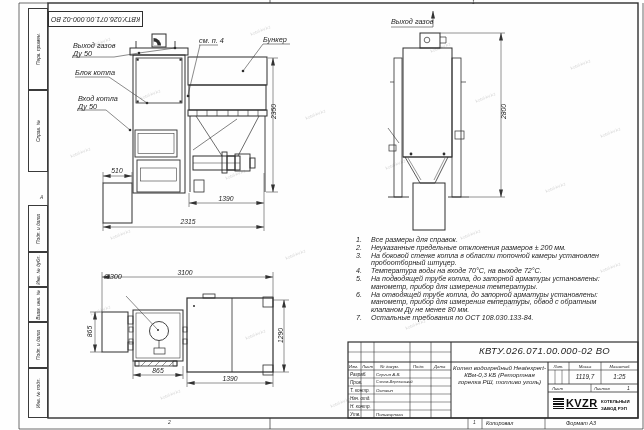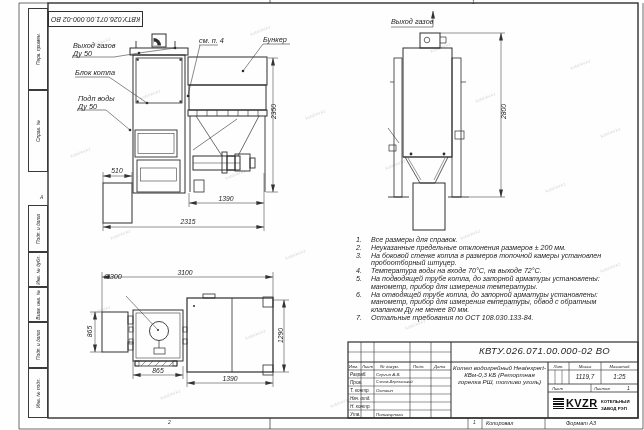--- a/index.html
+++ b/index.html
@@ -290,21 +290,21 @@
     </div>
 
   <span class="zone" style="left:472px;top:-1px">1</span>
   <span class="zone" style="left:168px;top:419px">2</span>
   <span class="zone" style="left:473px;top:419px">1</span>
   <span class="zone" style="left:40px;top:194px">А</span>
 
   <span class="lbl" style="left:73px;top:42px">Выход газов</span>
   <span class="lbl" style="left:73px;top:50px">Ду 50</span>
   <span class="lbl" style="left:75px;top:69px">Блок котла</span>
-  <span class="lbl" style="left:78px;top:95px">Подп воды</span>
+  <span class="lbl" style="left:78px;top:95px">Вход котла</span>
   <span class="lbl" style="left:78px;top:103px">Ду 50</span>
   <span class="lbl" style="left:199px;top:37px">см. п. 4</span>
   <span class="lbl" style="left:263px;top:36px">Бункер</span>
 
   <span class="dim" style="left:97px;top:167px">510</span>
   <span class="vdim" style="left:258px;top:108px">2350</span>
   <span class="dim" style="left:206px;top:195px">1390</span>
   <span class="dim" style="left:168px;top:218px">2315</span>
 
   <span class="lbl" style="left:391px;top:18px">Выход газов</span>
@@ -321,21 +321,21 @@
     <div class="note-row">
         <span class="note-num">1.</span>
         <span class="note-txt">Все размеры для справок.</span>
       </div>
     <div class="note-row">
         <span class="note-num">2.</span>
         <span class="note-txt">Неуказанные предельные отклонения размеров ± 200 мм.</span>
       </div>
     <div class="note-row">
         <span class="note-num">3.</span>
-        <span class="note-txt">На боковой стенке котла в размеров топочной камеры установлен пробоотборный штуцер.</span>
+        <span class="note-txt">На боковой стенке котла в области топочной камеры установлен пробоотборный штуцер.</span>
       </div>
     <div class="note-row">
         <span class="note-num">4.</span>
         <span class="note-txt">Температура воды на входе 70°С, на выходе 72°С.</span>
       </div>
     <div class="note-row">
         <span class="note-num">5.</span>
         <span class="note-txt">На подводящей трубе котла, до запорной арматуры установлены: манометр, прибор для измерения температуры.</span>
       </div>
     <div class="note-row">

